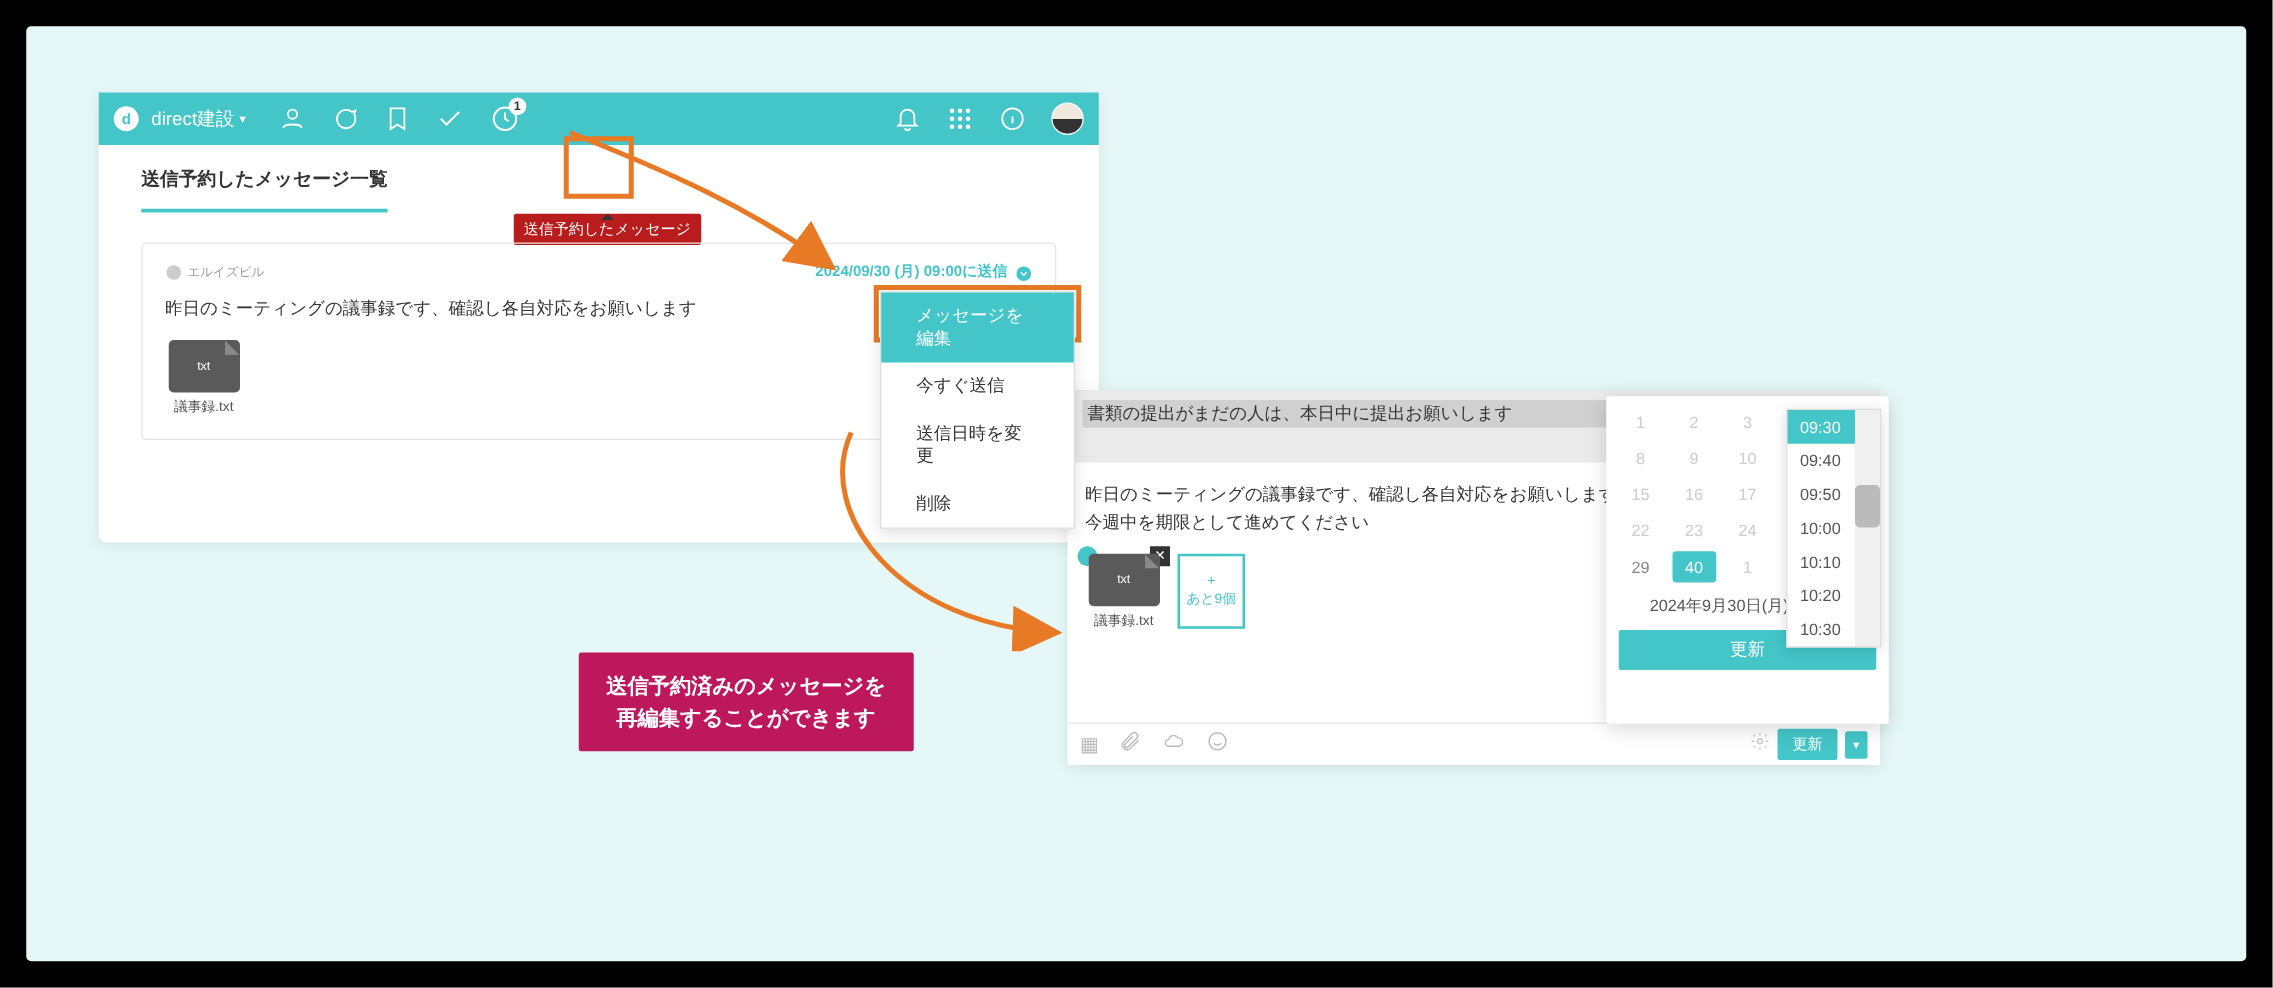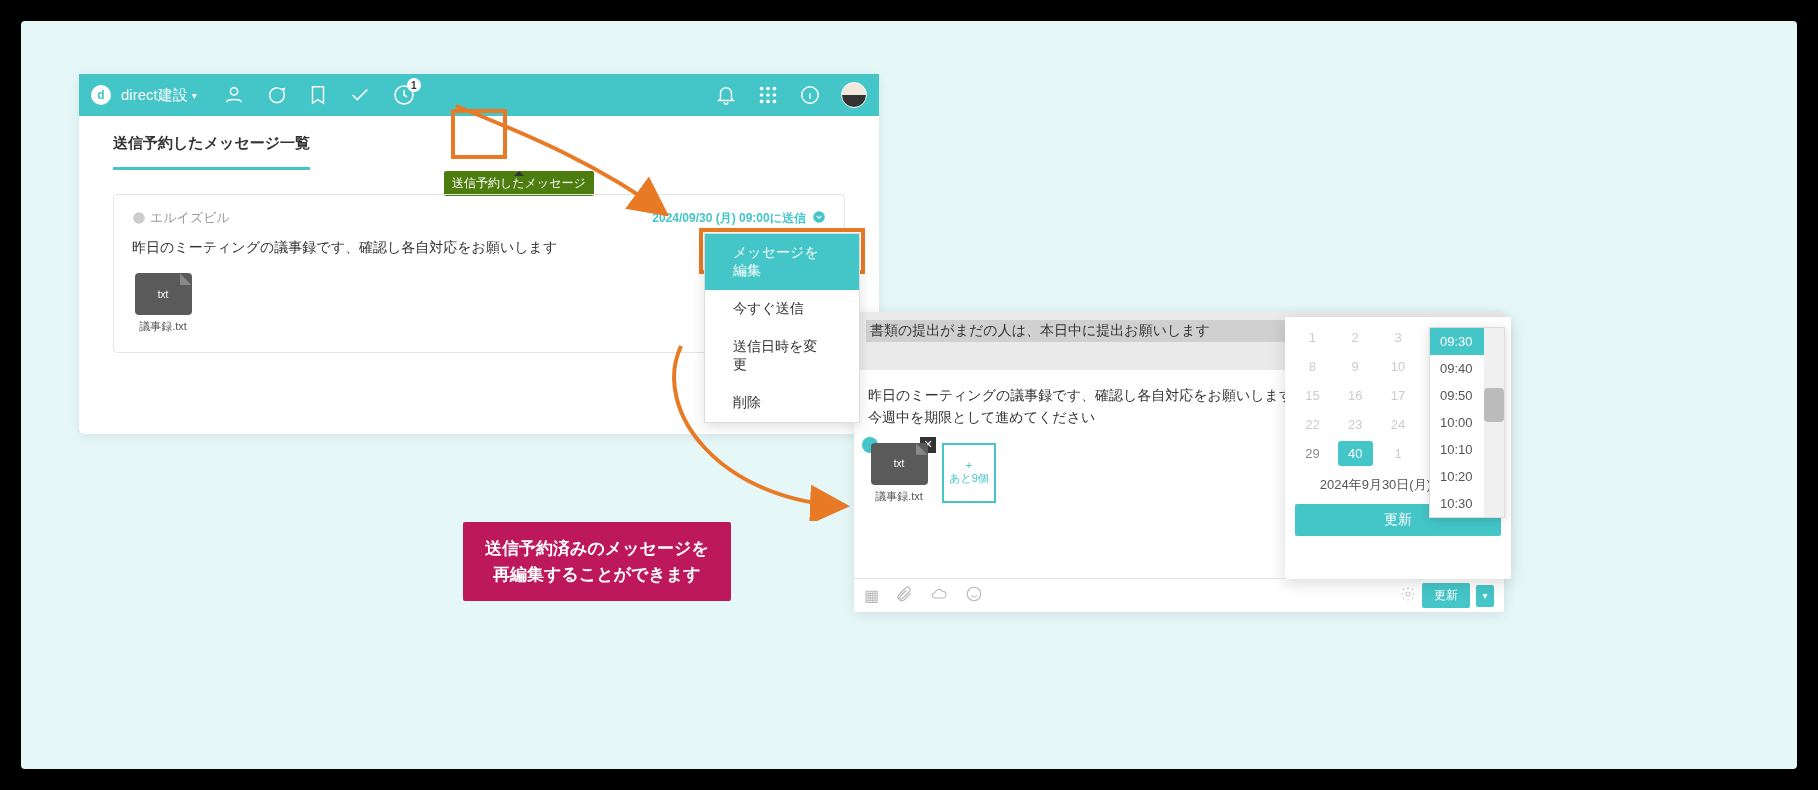--- a/index.html
+++ b/index.html
@@ -44,33 +44,33 @@
     .hi svg { width: 22px; height: 22px; }
     .sched-wrap { position: relative; width:26px; height:26px; display:flex; align-items:center; justify-content:center;}
     .sched-wrap .badge { position:absolute; top:-4px; right:-4px; width:14px; height:14px; background:#fff; color:#333; border-radius:50%; font-size:10px; display:flex; align-items:center; justify-content:center; font-weight:700;}
     .avatar { width:26px; height:26px; border-radius:50%; background: linear-gradient(#f1e8dd 50%, #333 50%); border:1px solid #fff;}
     .orange-box {
       position: absolute; border: 4px solid #e87a26; pointer-events:none;
     }
     .orange1 { left: 372px; top: 35px; width: 56px; height: 50px; }
     .tooltip-dark {
       position: absolute; left: 332px; top: 97px;
-      background: #4d7c0f; color:#fff; font-size:12px; padding:4px 8px; border-radius:2px;margin-left:33px;
+      background: #b91c1c; color:#fff; font-size:12px; padding:4px 8px; border-radius:2px;
     }
     .tooltip-dark::before { content:""; position:absolute; top:-5px; left:50%; transform:translateX(-50%); border:5px solid transparent; border-bottom-color:#333;}
     .content1 { padding: 18px 34px; }
     .list-title { font-size:15px; color:#333; font-weight:600; padding-bottom:14px; border-bottom:3px solid #44c5c8; width: fit-content;}
     .card {
       margin-top:24px; border:1px solid #e5e5e5; border-radius:4px;
       padding:14px 18px 18px; position:relative;
     }
     .card-head { display:flex; align-items:center; justify-content:space-between;}
-    .chat-name { color:#999; font-size:13px; display:flex; align-items:center; gap:4px;}
+    .chat-name { color:#999; font-size:10px; display:flex; align-items:center; gap:4px;}
     .sched-time { color:#44c5c8; font-size:12px; font-weight:600;}
-    .sched-pill { display:flex; align-items:flex-start; gap:6px;}
+    .sched-pill { display:flex; align-items:flex-end; gap:6px;}
     .card-body { margin-top:12px; font-size:14px; color:#333;}
     .file-tile { margin-top:16px; width:62px; text-align:center;}
     .ficon { width:57px; height:42px; margin:0 auto; background:#5a5a5a; border-radius:4px; display:flex; align-items:center; justify-content:center; color:#fff; font-size:10px; position:relative;}
     .ficon::before { content:""; position:absolute; top:0; right:0; width:12px; height:12px; background:#888; clip-path: polygon(0 0, 100% 100%, 0 100%);}
     .fname { font-size:11px; color:#555; margin-top:4px;}
     
     .dropdown {
       position:absolute; right:-16px; top:38px; width:156px; background:#fff;
       border:1px solid #ddd; box-shadow:0 4px 12px rgba(0,0,0,0.12); z-index:5;
     }

